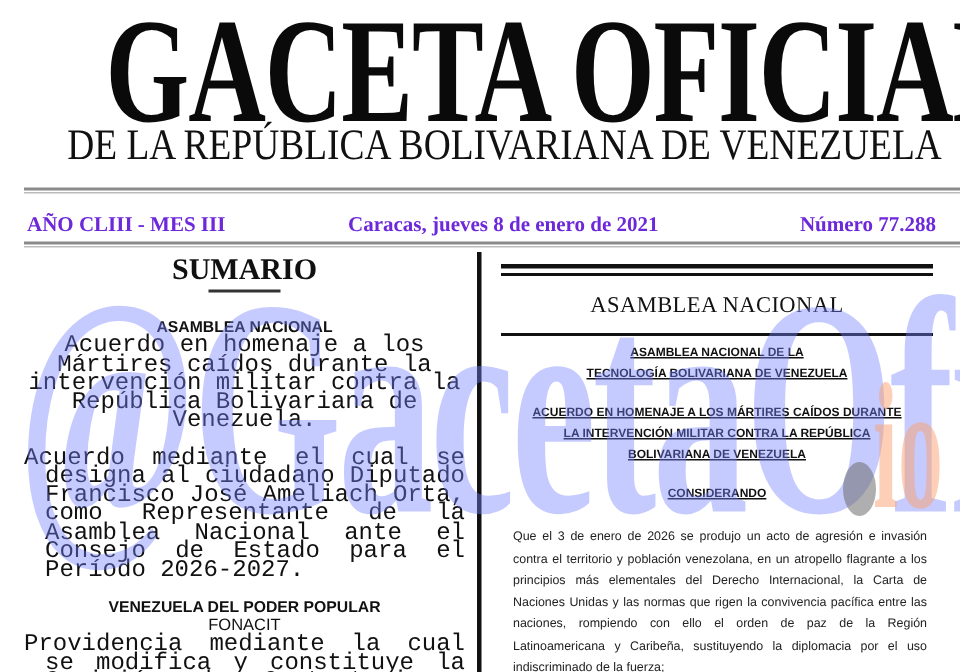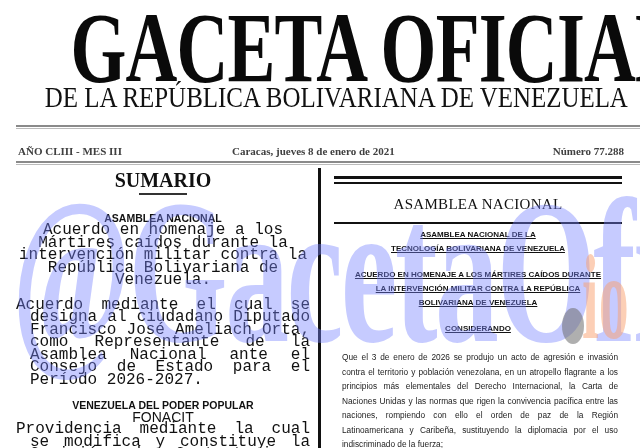--- a/index.html
+++ b/index.html
@@ -22,41 +22,41 @@
       transform: scaleX(0.86); transform-origin: 50% 0;
     }
     .rule { position: absolute; left: 16px; width: 624px; background: #777; }
     .rule.r1 { top: 125px; height: 2px; background: #8a8a8a; }
     .rule.r1b { top: 128px; height: 1px; background: #bbb; }
     .rule.r2 { top: 161px; height: 2px; background: #8a8a8a; }
     .rule.r2b { top: 164px; height: 1px; background: #bbb; }
 
     .infobar {
       position: absolute; left: 18px; top: 143px; width: 610px; height: 16px;
-      font-family: "Liberation Serif", serif; font-weight: bold; font-size: 11px; line-height: 16px;
-      color: #404040;
+      font-family: "Liberation Serif", serif; font-weight: bold; font-size: 14px; line-height: 16px;
+      color: #6d28d9;
     }
     .infobar .year { position: absolute; left: 0; top: 0; }
     .infobar .date { position: absolute; left: 214px; top: 0; }
     .infobar .num { position: absolute; right: 4px; top: 0; }
 
     .col-divider { position: absolute; left: 318px; top: 168px; width: 3px; height: 280px; background: #111; }
 
     
     .left-col { position: absolute; left: 16px; top: 168px; width: 294px; }
     .sumario {
       text-align: center; font-family: "Liberation Serif", serif; font-weight: bold;
       font-size: 20px; line-height: 20px; margin-top: 2px; position: relative;
     }
     .sumario-underline { width: 48px; height: 2px; background: #333; margin: 3px auto 0 auto; }
     .sec-head {
       text-align: center; font-family: "Liberation Sans", sans-serif; font-weight: bold;
       font-size: 10.5px; line-height: 12px; color: #111;
     }
-    .sec-sub { text-align: center; font-family: "Liberation Sans", sans-serif; font-size: 14px; line-height: 12px; }
+    .sec-sub { text-align: center; font-family: "Liberation Sans", sans-serif; font-size: 11px; line-height: 12px; }
     .entry {
       font-family: Liberation Mono, monospace; font-size: 16px; line-height: 12.5px;
       text-align: justify; padding-left: 14px; text-indent: -14px; color: #111;
     }
     .entry.center { text-align: center; padding-left: 0; text-indent: 0; }
 
     
     .right-col { position: absolute; left: 334px; top: 168px; width: 288px; }
     .dbl-rule1 { height: 3px; background: #111; margin-top: 8px; }
     .dbl-rule2 { height: 2px; background: #111; margin-top: 3px; }

